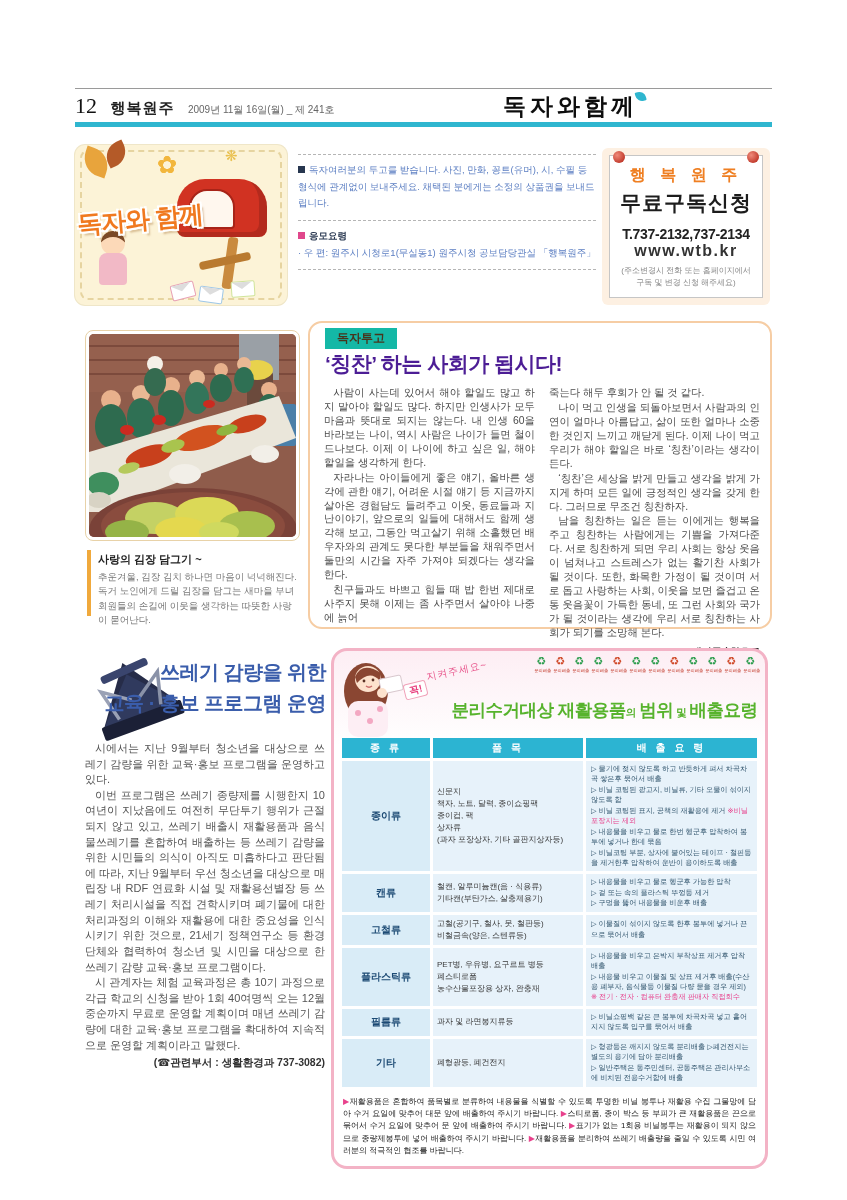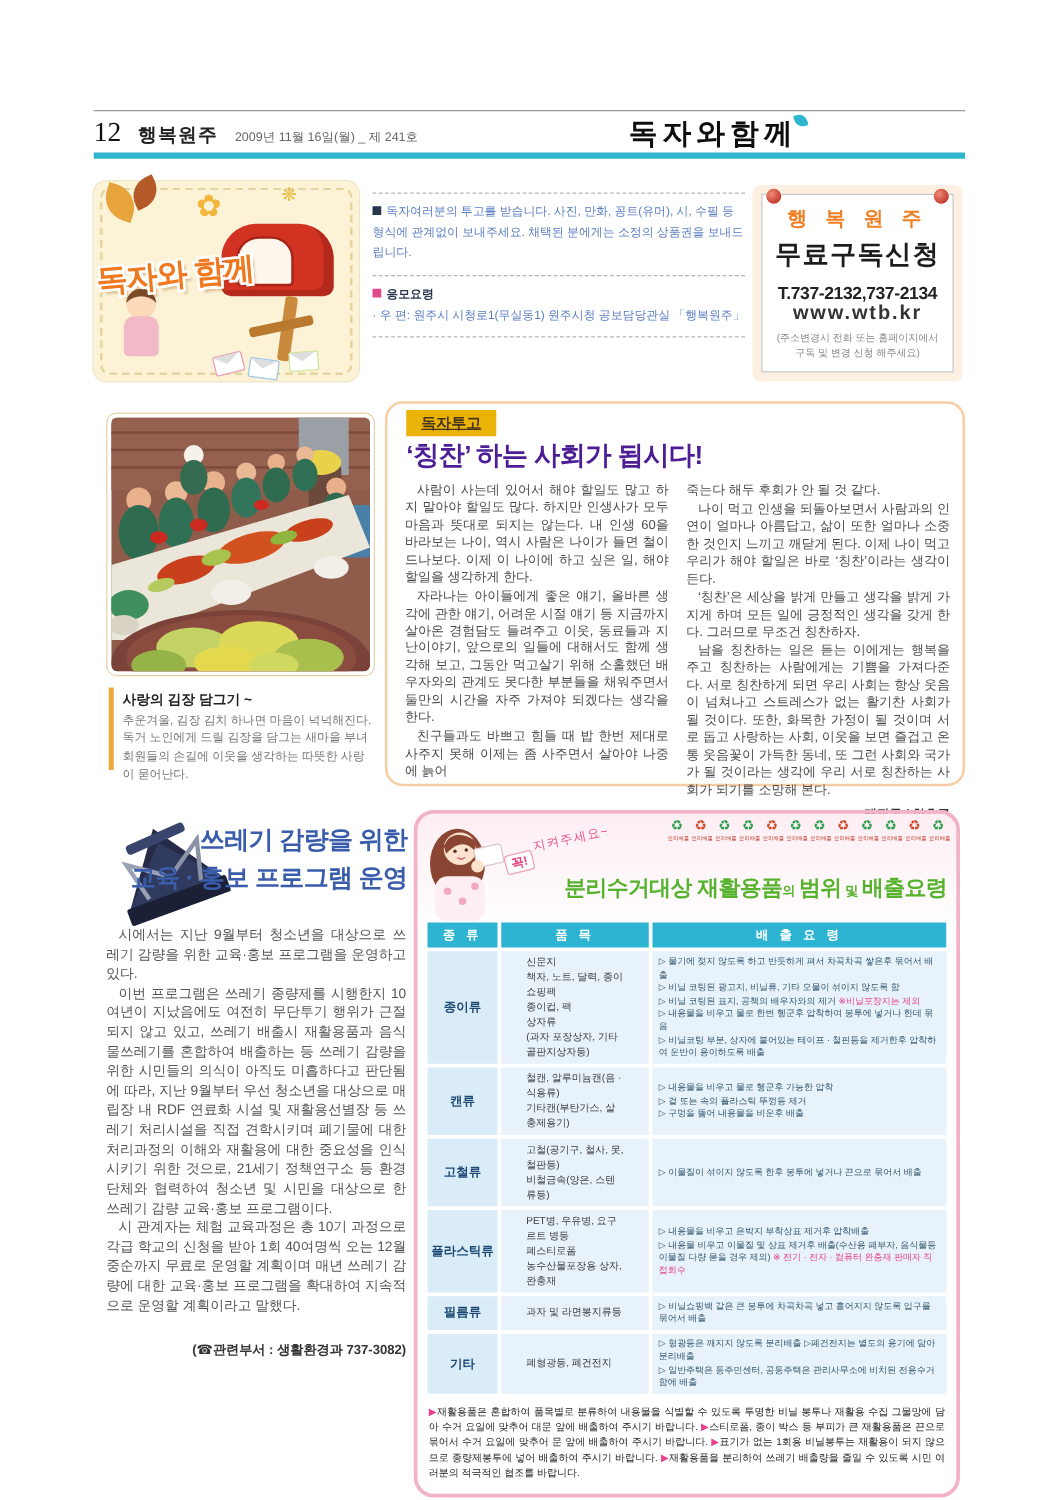--- a/index.html
+++ b/index.html
@@ -52,62 +52,62 @@
   .sub-inner{position:absolute;left:7px;top:7px;right:7px;bottom:7px;background:#fff;border:1px solid #c6c6c6;text-align:center;padding-top:9px;box-sizing:border-box;}
   .pin{position:absolute;width:12px;height:12px;border-radius:50%;background:radial-gradient(circle at 35% 35%,#f08a7a,#b01e10);top:3px;z-index:2;}
   .pin.pl{left:11px}.pin.pr{right:11px}
   .sub-brand{color:#ef7f22;font-weight:bold;font-size:16px;letter-spacing:5px;}
   .sub-title{font-family:"Liberation Serif","DejaVu Serif",serif;font-weight:bold;font-size:21px;color:#1c1c1c;letter-spacing:1px;margin-top:3px;}
   .sub-phone{font-size:14px;font-weight:bold;color:#222;margin-top:9px;letter-spacing:-.3px;}
   .sub-web{font-size:16px;font-weight:bold;color:#333;letter-spacing:1.5px;}
   .sub-note{font-size:8px;color:#888;margin-top:5px;line-height:1.55;}
   
   .reader-box{position:absolute;left:308px;top:321px;width:460px;height:304px;border:2px solid #f6cda4;border-radius:14px;}
-  .reader-badge{position:absolute;left:325px;top:328px;background:#eab308;border-radius:0;padding:2px 12px;
-                font-size:12px;font-weight:bold;color:#473least;color:#47351c;z-index:2;text-decoration:underline;}
+  .reader-badge{position:absolute;left:325px;top:328px;background:#14b8a6;border-radius:0;padding:2px 12px;
+                font-size:12px;font-weight:bold;color:#473least;color:#47351c;z-index:2;}
   .reader-title{position:absolute;left:325px;top:350px;font-size:21px;font-weight:bold;color:#4c1d95;letter-spacing:-.5px;}
   .reader-cols{position:absolute;left:324px;top:386px;width:436px;display:flex;gap:14px;}
   .rcol{width:211px;font-size:10.4px;line-height:1.34;color:#4a4a4a;text-align:justify;}
   .rcol p{margin:0 0 1px;text-indent:.9em;}
   .rcol.c2 p:first-child{text-indent:0;}
   .byline{text-align:right;font-weight:bold;font-size:10px;color:#333;margin-top:5px;}
   
   .photo-frame{position:absolute;left:85px;top:330px;width:215px;height:211px;border:1px solid #e8d2a8;border-radius:8px;padding:3px;background:#fff;box-sizing:border-box;}
   .photo-frame svg{display:block;border-radius:5px;}
   .cap-bar{position:absolute;left:87px;top:550px;width:4px;height:66px;background:#f0a93c;}
   .caption{position:absolute;left:98px;top:552px;width:203px;}
   .cap-title{font-size:11px;font-weight:bold;color:#222;margin-bottom:3px;}
   .cap-body{font-size:9.5px;color:#777;line-height:1.5;}
   
   .clip{position:absolute;left:78px;top:643px;}
   .waste-title{position:absolute;left:90px;top:657px;width:236px;text-align:right;font-size:20px;font-weight:bold;color:#3a5dab;line-height:1.55;letter-spacing:-.5px;}
   .waste-body{position:absolute;left:85px;top:741px;width:240px;font-size:11px;line-height:1.42;color:#545454;text-align:justify;}
   .waste-body p{margin:0;text-indent:.9em;}
-  .waste-contact{text-align:right;font-size:10.5px;color:#333;margin-top:20px;font-weight:bold;}
+  .waste-contact{text-align:right;font-size:10.5px;color:#333;margin-top:2px;font-weight:bold;}
   
   .flyer{position:absolute;left:331px;top:648px;width:437px;border:3px solid #f3b3c6;border-radius:16px;
          background:linear-gradient(180deg,#fdeef4 0,#ffffff 95px);padding-bottom:7px;box-sizing:border-box;}
   .flyer-top{position:relative;height:84px;}
   .woman{position:absolute;left:2px;top:0;}
   .speech-kkok{position:absolute;left:70px;top:31px;background:#fff;border:1px solid #f0a0b8;border-radius:3px;
                color:#e8417f;font-weight:bold;font-size:10px;padding:0 4px;transform:rotate(-14deg);}
   .speech-txt{position:absolute;left:92px;top:13px;color:#e8568c;font-size:10px;transform:rotate(-12deg);letter-spacing:1px;}
   .ricons{position:absolute;right:6px;top:4px;display:flex;gap:2px;}
   .ricon{width:17px;text-align:center;}
   .ricon .g{font-size:11px;line-height:1.1;display:block;color:#2e9e4f;}
   .ricon .g.red{color:#d04a2a;}
   .ricon .l{font-size:5px;color:#c23a2a;display:block;transform:scale(.85);white-space:nowrap;}
   .flyer-title{position:absolute;left:112px;right:2px;top:47px;text-align:center;color:#57b32d;font-weight:bold;white-space:nowrap;}
   .ft-big{font-size:17.5px;letter-spacing:-.5px;}
   .ft-small{font-size:10.5px;}
   .flyer-table{margin:0 auto;border-collapse:separate;border-spacing:3px;width:421px;}
-  .flyer-table th{background:#2cb4d2;color:#fff;font-size:10px;font-weight:bold;padding:3px 2px;letter-spacing:3px;}
+  .flyer-table th{background:#2cb4d2;color:#fff;font-size:10px;font-weight:bold;padding:3px 18px;letter-spacing:3px;}
   th.c1{width:52px;} th.c2{width:114px;}
   td.cat{background:#d9ecf7;text-align:center;font-weight:bold;font-size:10px;color:#1c4a74;padding:2px;}
-  td.items{background:#e7f2fa;font-size:8px;color:#3a3a3a;padding:3px 20px;line-height:1.5;vertical-align:middle;}
+  td.items{background:#e7f2fa;font-size:8px;color:#3a3a3a;padding:3px 4px;line-height:1.5;vertical-align:middle;}
   td.tips{background:#e7f2fa;font-size:7.2px;color:#33566e;padding:3px 5px;line-height:1.45;vertical-align:middle;}
   .pink{color:#e8418c;}
   .notes{margin:6px 9px 2px;font-size:8px;line-height:1.55;color:#222;text-align:justify;}
   .notes .mk{color:#e8418c;}
 </style>
 </head>
 <body>
 
 <div class="page">
 
@@ -367,21 +367,21 @@
             <td class="items">
               <div>신문지</div>
               <div>책자, 노트, 달력, 종이쇼핑팩</div>
               <div>종이컵, 팩</div>
               <div>상자류</div>
               <div>(과자 포장상자, 기타 골판지상자등)</div>
             </td>
             <td class="tips">
               <div><span>▷ 물기에 젖지 않도록 하고 반듯하게 펴서 차곡차곡 쌓은후 묶어서 배출</span></div>
               <div><span>▷ 비닐 코팅된 광고지, 비닐류, 기타 오물이 섞이지 않도록 함</span></div>
-              <div><span>▷ 비닐 코팅된 표지, 공책의 배우자와의 제거  </span><span class="pink">※비닐포장지는 제외</span></div>
+              <div><span>▷ 비닐 코팅된 표지, 공책의 재활용에 제거  </span><span class="pink">※비닐포장지는 제외</span></div>
               <div><span>▷ 내용물을 비우고 물로 한번 헹군후 압착하여 봉투에 넣거나 한데 묶음</span></div>
               <div><span>▷ 비닐코팅 부분, 상자에 붙어있는 테이프 · 철핀등을 제거한후 압착하여 운반이 용이하도록 배출</span></div>
             </td>
           </tr>
           <tr>
             <td class="cat">캔류</td>
             <td class="items">
               <div>철캔, 알루미늄캔(음 · 식용류)</div>
               <div>기타캔(부탄가스, 살충제용기)</div>
             </td>

